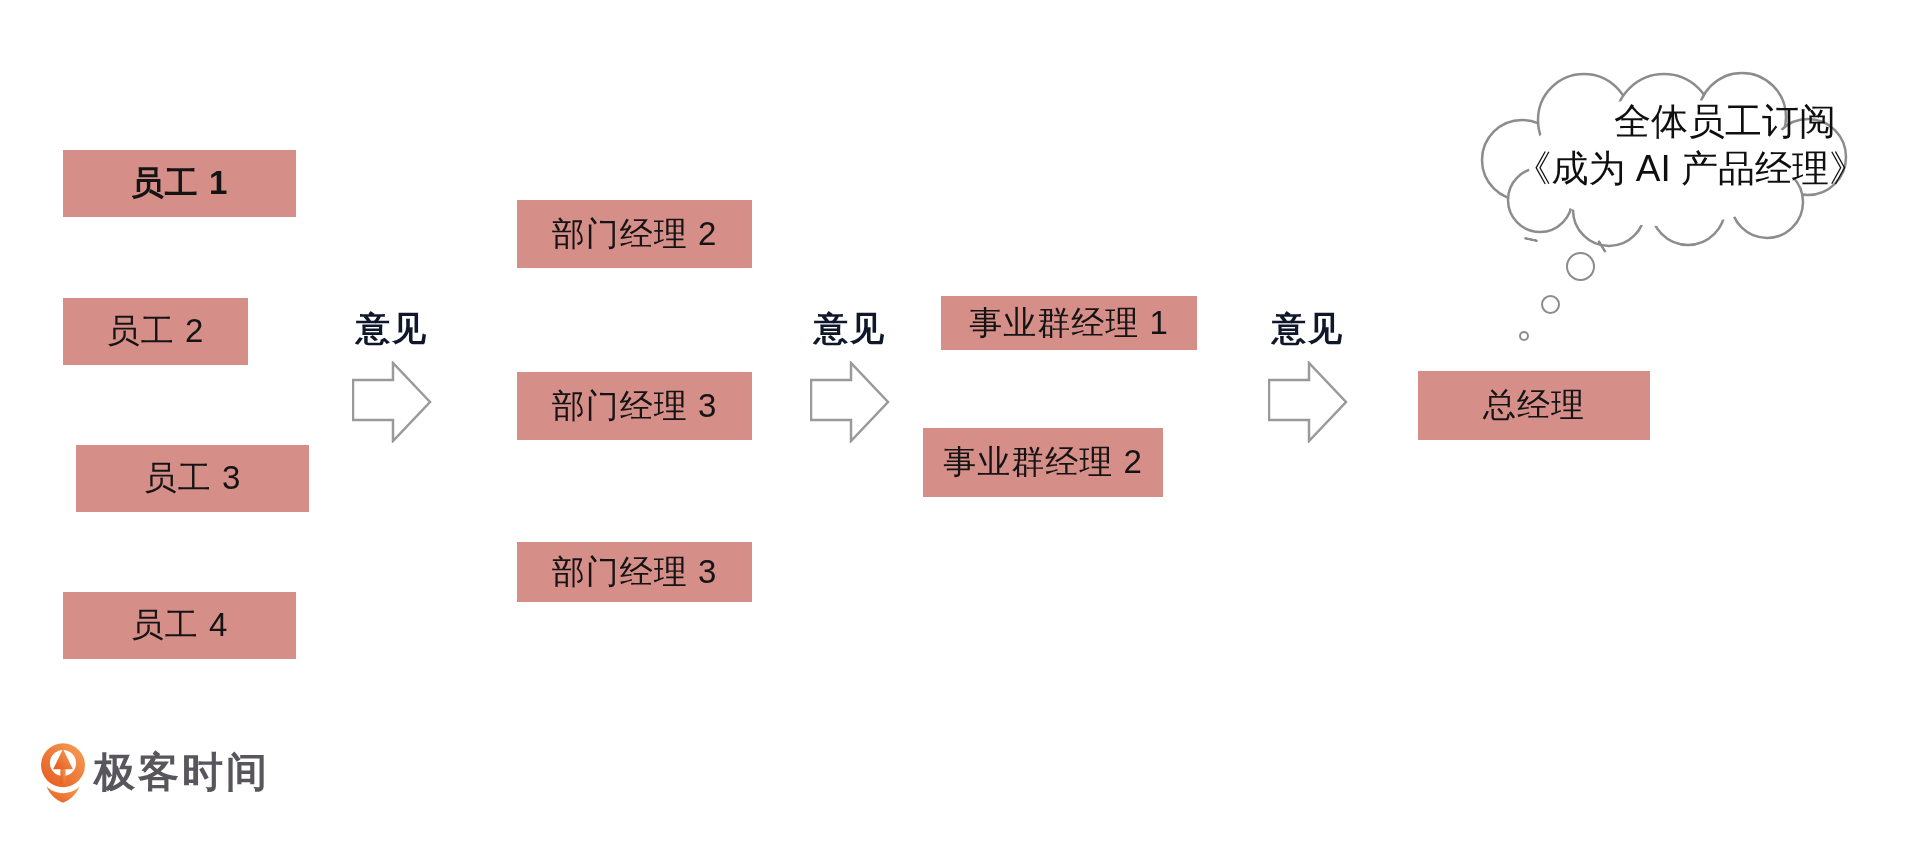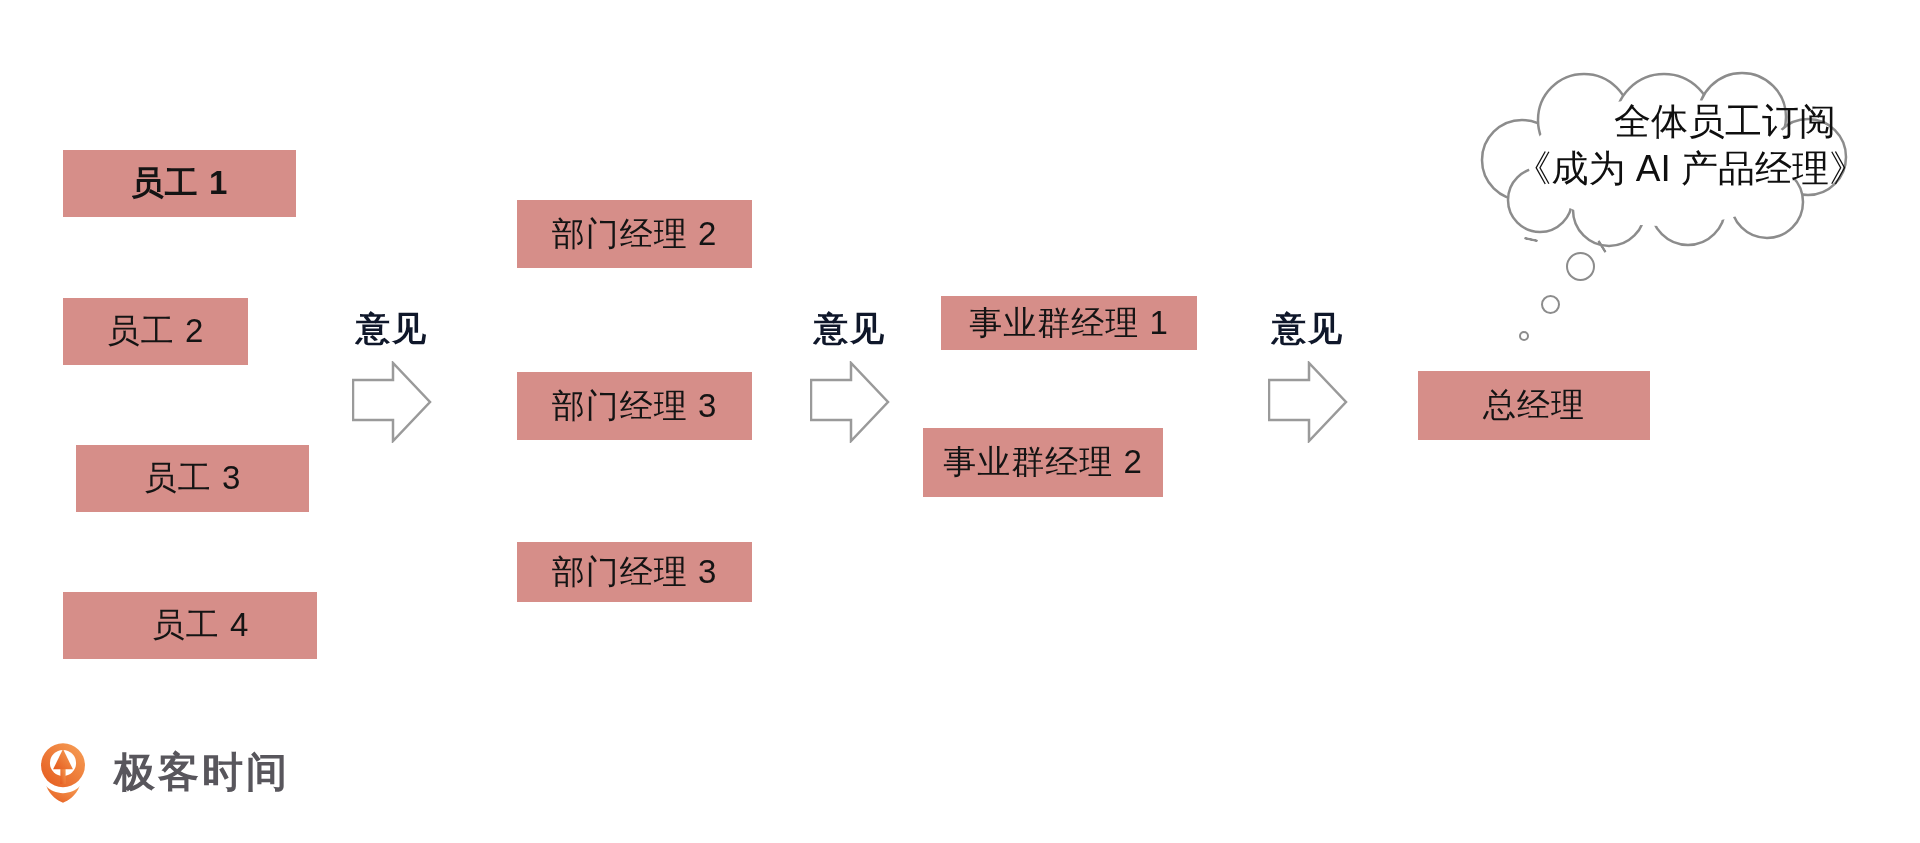--- a/index.html
+++ b/index.html
@@ -52,37 +52,37 @@
   }
   .dash {
     position: absolute;
     width: 14px;
     height: 0;
     border-top: 3px solid #8c8c8c;
     border-radius: 2px;
   }
   #logo { position: absolute; left: 40px; top: 740px; display: flex; align-items: center; }
   #logo-text {
-    margin-left: 28px;
+    margin-left: 8px;
     font-size: 41px;
     font-weight: 600;
     letter-spacing: 3px;
     color: #58565c;
     line-height: 64px;
   }
 </style>
 </head>
 <body>
 
 <div id="stage">
 
   <div class="node" style="left:63px; top:150px; width:233px; height:67px;font-weight:bold;">员工 1</div>
   <div class="node" style="left:63px; top:298px; width:185px; height:67px;">员工 2</div>
   <div class="node" style="left:63px; top:445px; width:233px; height:67px;margin-left:13px;">员工 3</div>
-  <div class="node" style="left:63px; top:592px; width:233px; height:67px;padding-left:21px;">员工 4</div>
+  <div class="node" style="left:63px; top:592px; width:233px; height:67px;">员工 4</div>
 
   <div class="flow-label" style="left:312px; top:306px;">意见</div>
   <div class="flow-arrow" style="left:352px; top:361px;">
     <svg width="80" height="82" viewBox="0 0 80 82">
       <polygon points="1,19 41,19 41,2 78,41 41,80 41,59 1,59" fill="#ffffff" stroke="#9a9a9a" stroke-width="2.5" stroke-linejoin="miter"></polygon>
     </svg>
   </div>
 
   <div class="node" style="left:517px; top:200px; width:235px; height:68px;">部门经理 2</div>
   <div class="node" style="left:517px; top:372px; width:235px; height:68px;">部门经理 3</div>

